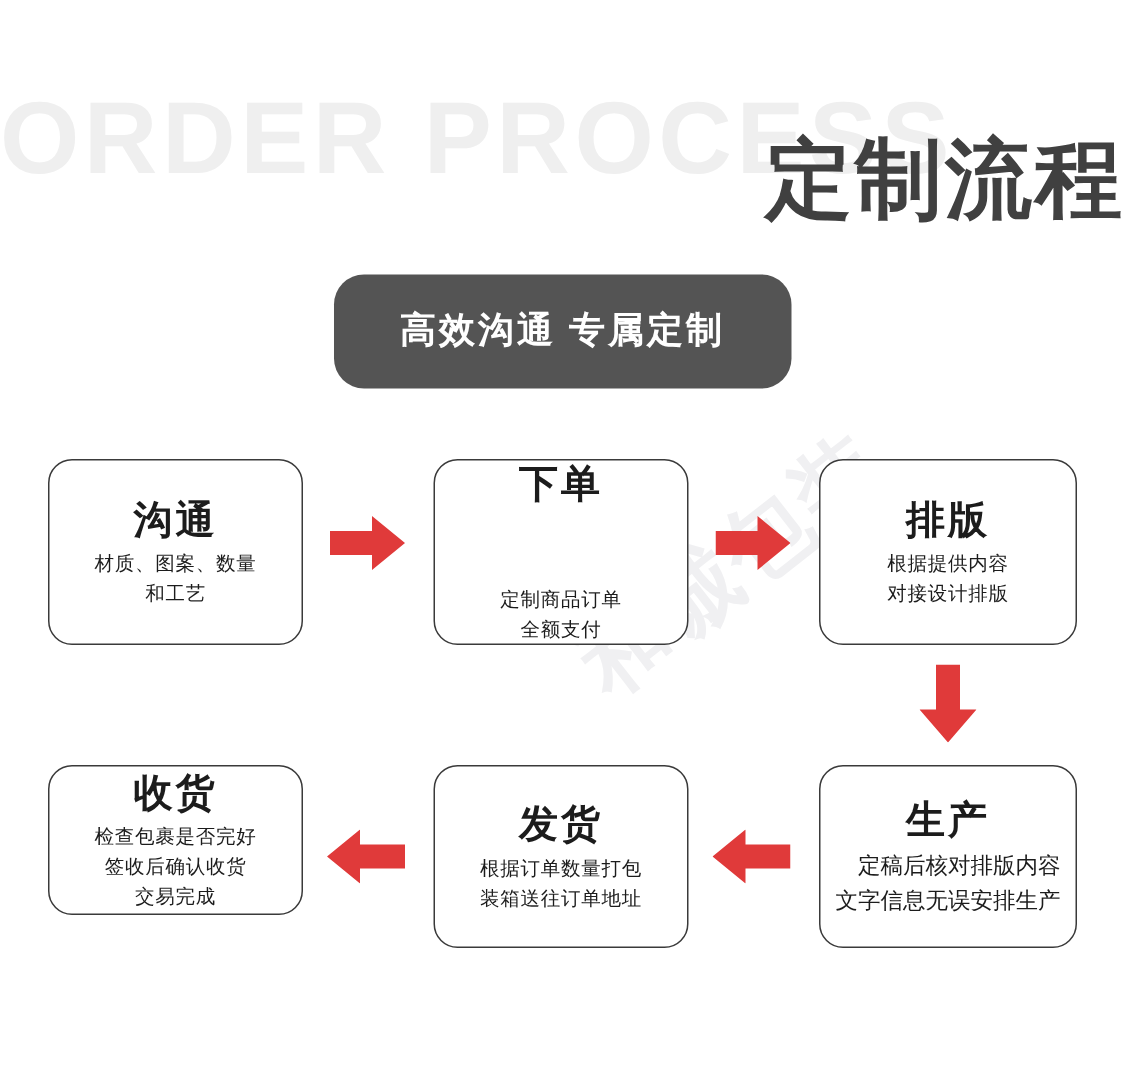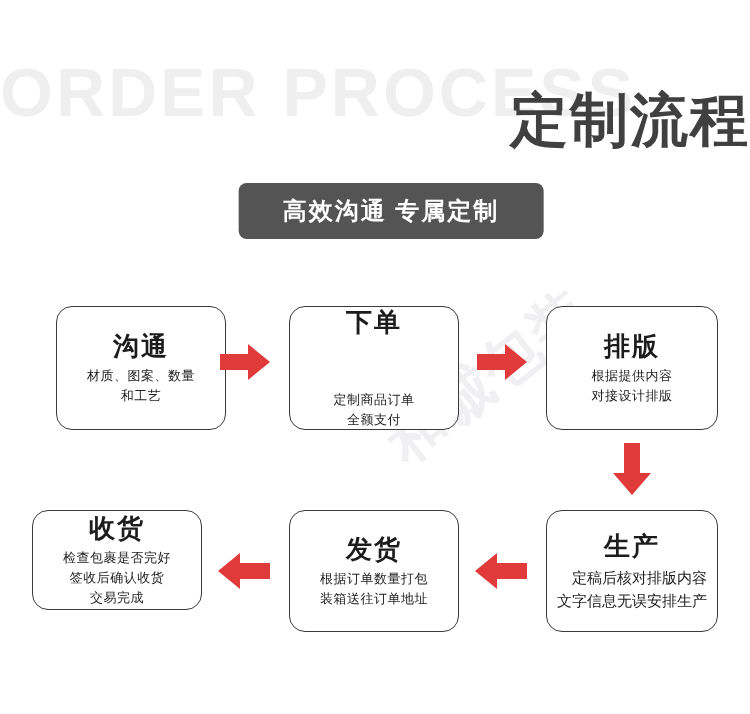--- a/index.html
+++ b/index.html
@@ -46,28 +46,27 @@
     line-height: 1.1;
     white-space: nowrap;
   }
   .subtitle-pill {
     position: absolute;
     top: 183px;
     left: 50%;
     transform: translateX(-50%);
     background: #545454;
     color: #ffffff;
-    border-radius: 8px;
-    padding: 12px 44px;
+    border-radius: 20px;
+    padding: 22px 44px;
     font-size: 24px;
     font-weight: bold;
     letter-spacing: 2px;
     line-height: 1.35;
     white-space: nowrap;
-    margin-left: 16px;
   }
 
   
   .brand-watermark {
     position: absolute;
     left: 370px;
     top: 420px;
     font-size: 58px;
     font-weight: bold;
     color: #f0f0f2;
@@ -127,21 +126,21 @@
 <div id="canvas">
 
   <div class="bg-watermark-en">ORDER PROCESS</div>
 
   <div class="page-title">定制流程</div>
 
   <div class="subtitle-pill">高效沟通 专属定制</div>
 
   <div class="brand-watermark">和诚包装</div>
 
-  <div class="step-box" style="left:32px;  top:306px; width:170px; height:124px;margin-left:24px;">
+  <div class="step-box" style="left:32px;  top:306px; width:170px; height:124px;">
     <div class="step-title">沟通</div>
     <div class="step-desc">材质、图案、数量
 和工艺</div>
   </div>
 
   <div class="arrow" style="left:220px; top:344px;">
     <svg width="50" height="36" viewBox="0 0 50 36" aria-hidden="true">
       <polygon points="0,10 28,10 28,0 50,18 28,36 28,26 0,26" fill="#E03A3A"></polygon>
     </svg>
   </div>

